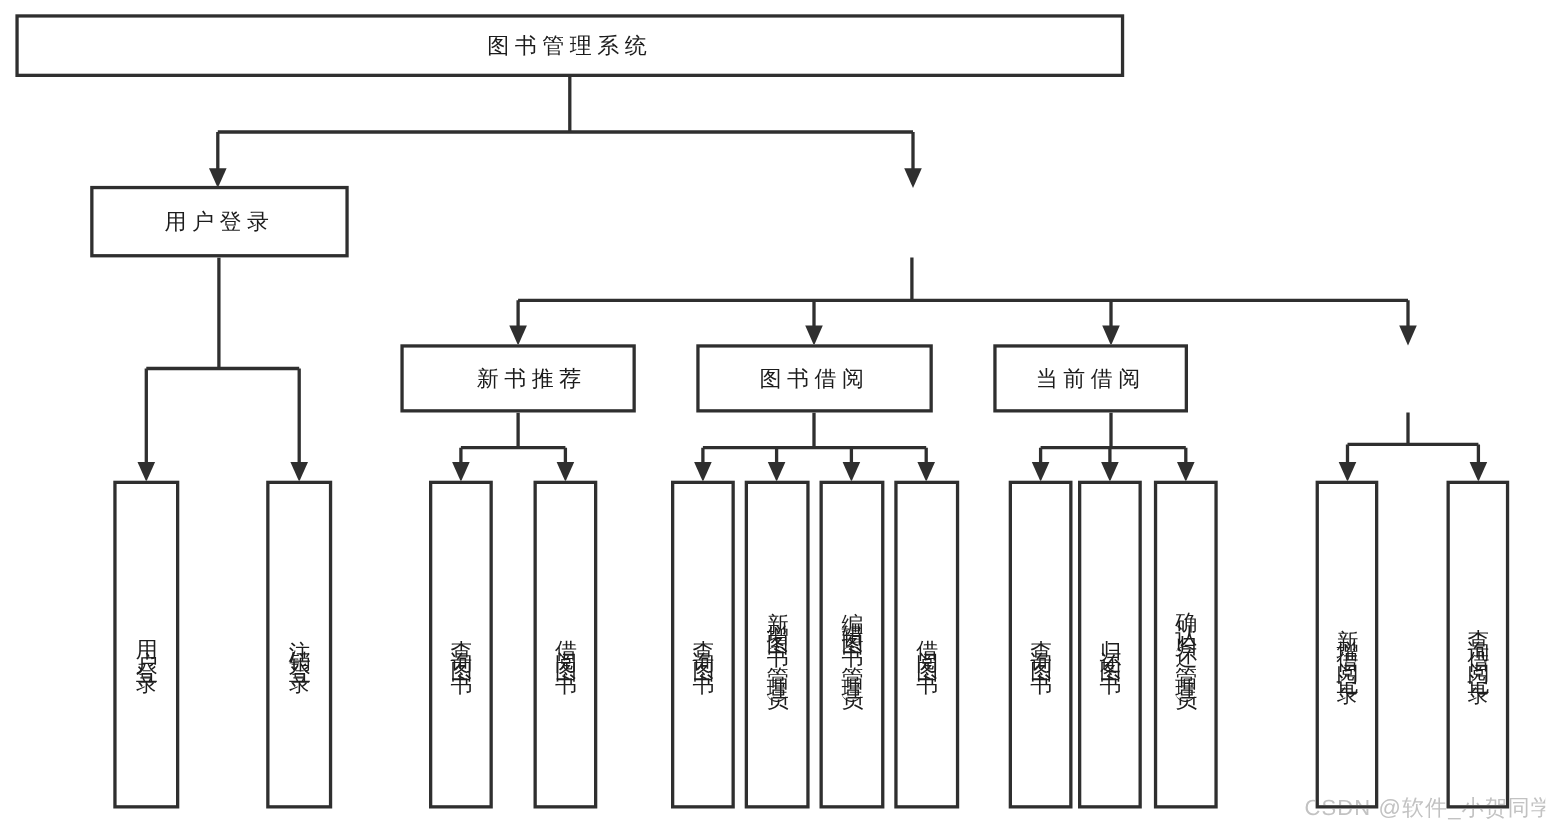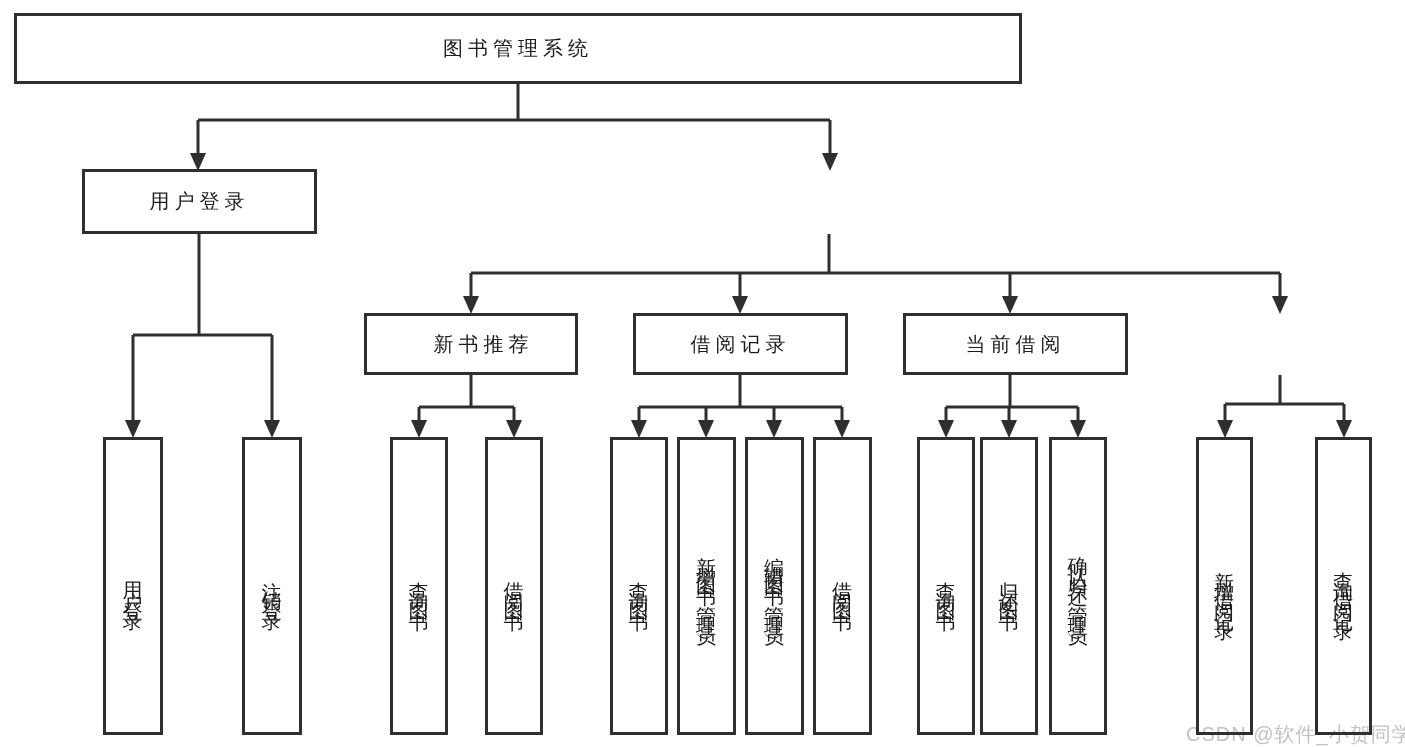--- a/index.html
+++ b/index.html
@@ -81,35 +81,35 @@
       <polygon points="766,420 782,420 774,438"></polygon>
       <polygon points="834,420 850,420 842,438"></polygon>
       <polygon points="938,420 954,420 946,438"></polygon>
       <polygon points="1001,420 1017,420 1009,438"></polygon>
       <polygon points="1070,420 1086,420 1078,438"></polygon>
       <polygon points="1217,420 1233,420 1225,438"></polygon>
       <polygon points="1336,420 1352,420 1344,438"></polygon>
     </g>
   </svg>
 
-  <div class="box" style="left:14px; top:13px; width:1008px; height:71px;">
+  <div class="box" style="left:14px; top:13px; width:1008px; height:57px;">
     <span class="hlabel">图书管理系统</span>
   </div>
 
   <div class="box" style="left:82px; top:169px; width:235px; height:65px;">
     <span class="hlabel">用户登录</span>
   </div>
 
   <div class="box" style="left:364px; top:313px; width:214px; height:62px;padding-left:25px;">
     <span class="hlabel">新书推荐</span>
   </div>
   <div class="box" style="left:633px; top:313px; width:215px; height:62px;">
-    <span class="hlabel">借阅记录</span>
+    <span class="hlabel">图书借阅</span>
   </div>
-  <div class="box" style="left:903px; top:313px; width:225px; height:62px;">
+  <div class="box" style="left:903px; top:313px; width:177px; height:62px;">
     <span class="hlabel">当前借阅</span>
   </div>
 
   <div class="box leaf" style="left:103px; top:437px; width:60px; height:298px;">
     <span class="vlabel">用户登录</span>
   </div>
   <div class="box leaf" style="left:242px; top:437px; width:60px; height:298px;">
     <span class="vlabel">注销登录</span>
   </div>
 

